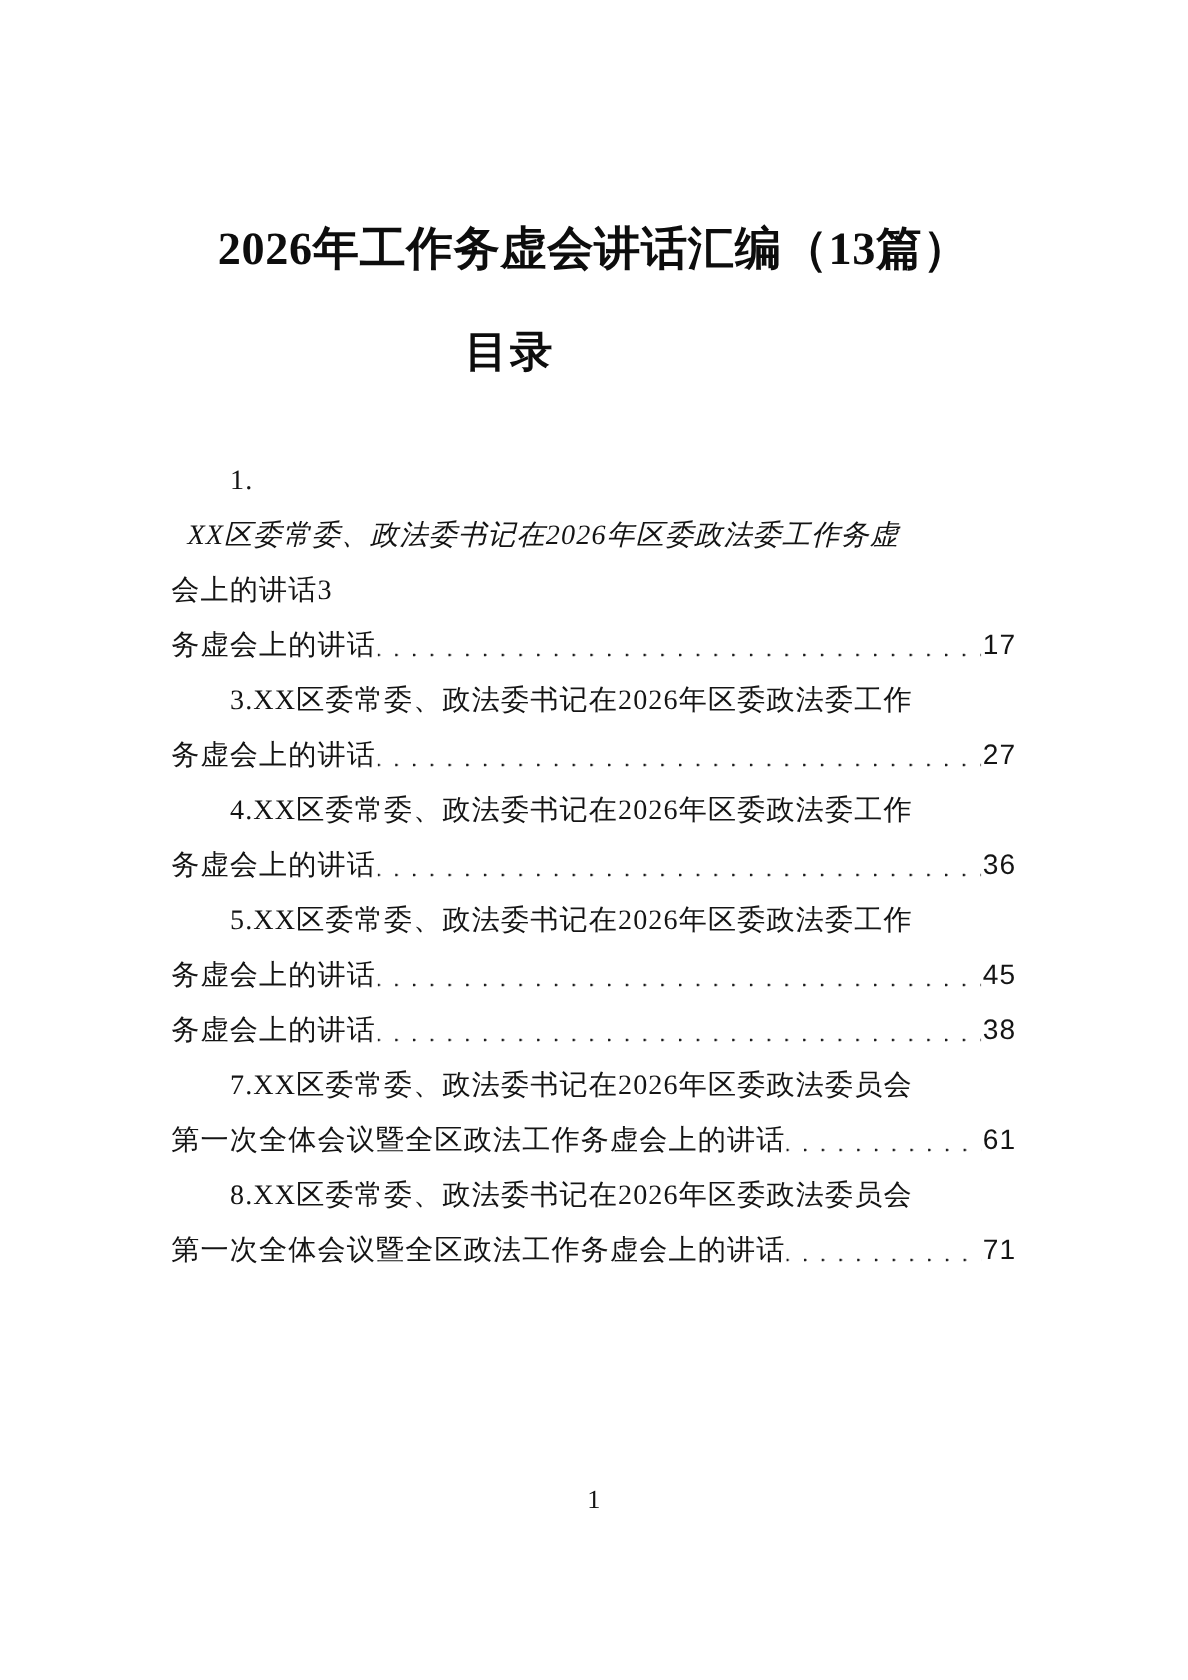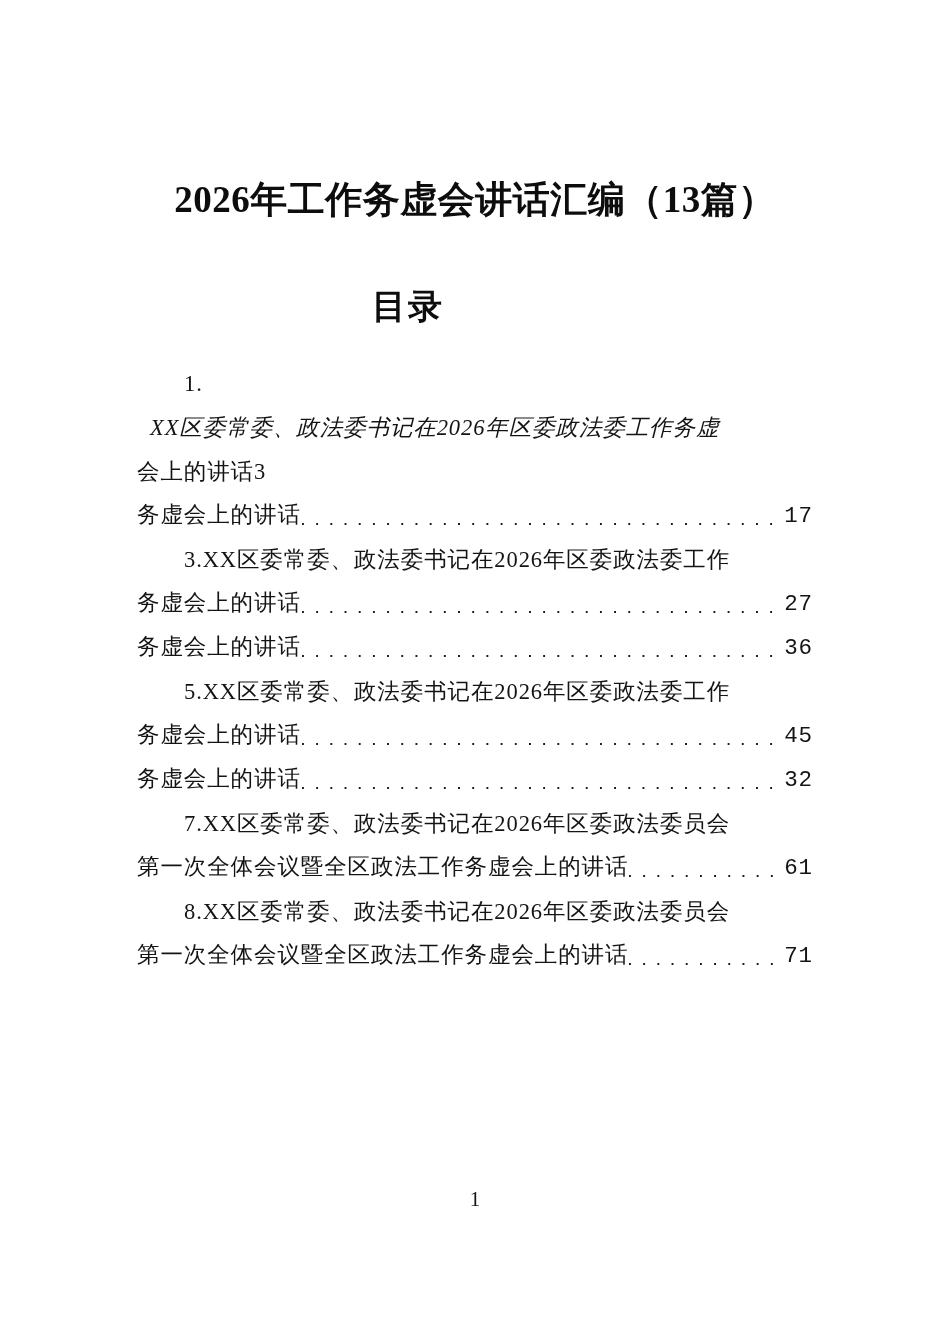--- a/index.html
+++ b/index.html
@@ -43,21 +43,20 @@
     position: absolute;
     top: 262px;
     left: 0;
     width: 816px;
     text-align: center;
     font-size: 34px;
     font-weight: bold;
     letter-spacing: 2px;
     line-height: 1.25;
     font-family: "Liberation Serif", "DejaVu Serif", serif;
-    margin-top: 24px;
   }
 
   
   .toc-list {
     position: absolute;
     top: 362px;
     left: 137px;
     width: 676px;
   }
 
@@ -92,21 +91,21 @@
 
   
   .leader-line {
     display: flex;
     align-items: flex-end;
     width: 676px;
     font-size: 22.5px;
     line-height: 44px;
     height: 44px;
     letter-spacing: 0.9px;
-    font-family: Liberation Mono, monospace;
+    font-family: Liberation Sans, sans-serif;
     color: #141414;
   }
   .leader-line .lead-text {
     white-space: nowrap;
     flex: 0 0 auto;
   }
   .leader-line .dots {
     flex: 1 1 auto;
     overflow: hidden;
     white-space: nowrap;
@@ -177,41 +176,42 @@
     <div class="toc-entry">
       <div class="toc-line first">3.XX区委常委、政法委书记在2026年区委政法委工作</div>
       <div class="leader-line">
         <span class="lead-text">务虚会上的讲话</span>
         <span class="dots"></span>
         <span class="page-num">27</span>
       </div>
     </div>
 
     <div class="toc-entry">
+      <div class="toc-line first">4.XX区委常委、政法委书记在2026年区委政法委工作</div>
       <div class="leader-line">
         <span class="lead-text">务虚会上的讲话</span>
         <span class="dots"></span>
         <span class="page-num">36</span>
       </div>
     </div>
 
     <div class="toc-entry">
       <div class="toc-line first">5.XX区委常委、政法委书记在2026年区委政法委工作</div>
       <div class="leader-line">
         <span class="lead-text">务虚会上的讲话</span>
         <span class="dots"></span>
         <span class="page-num">45</span>
       </div>
     </div>
 
     <div class="toc-entry">
       <div class="leader-line">
         <span class="lead-text">务虚会上的讲话</span>
         <span class="dots"></span>
-        <span class="page-num">32</span>
+        <span class="page-num">38</span>
       </div>
     </div>
 
     <div class="toc-entry">
       <div class="toc-line first">7.XX区委常委、政法委书记在2026年区委政法委员会</div>
       <div class="leader-line">
         <span class="lead-text">第一次全体会议暨全区政法工作务虚会上的讲话</span>
         <span class="dots"></span>
         <span class="page-num">61</span>
       </div>

